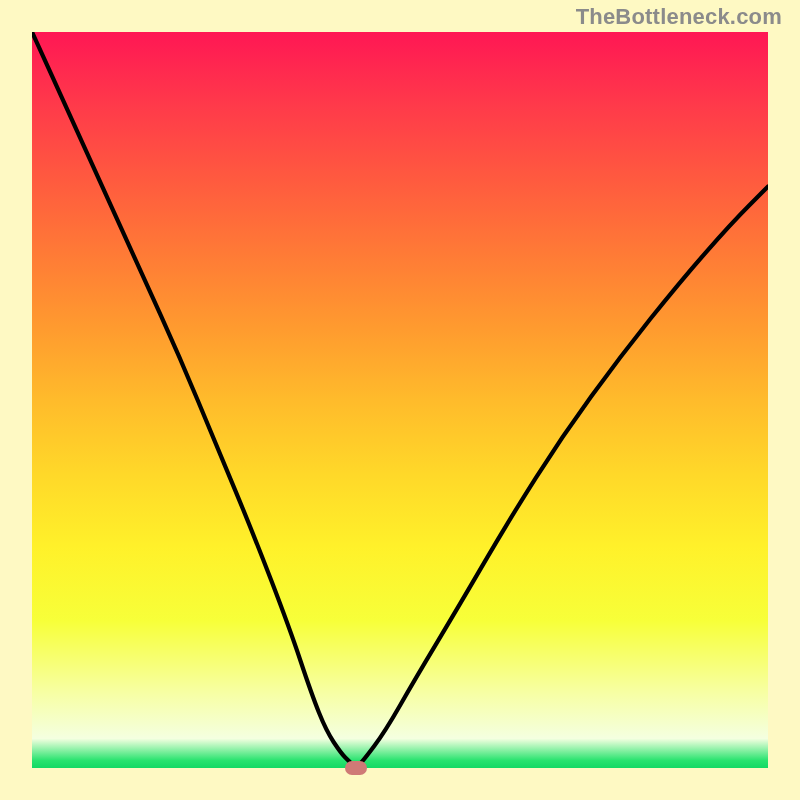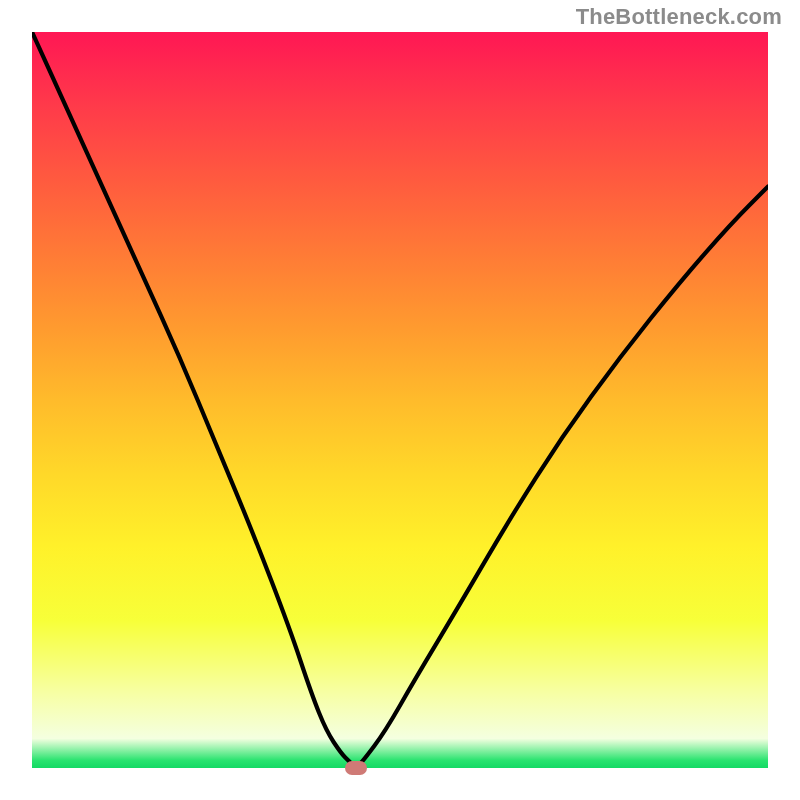--- a/index.html
+++ b/index.html
@@ -9,21 +9,21 @@
     height: 800px;
     background: #000;
     overflow: hidden;
   }
   .frame {
     position: absolute;
     left: 0;
     top: 0;
     width: 800px;
     height: 800px;
-    background: #ffffff;
+    background: #fef9c3;
   }
   .watermark {
     position: absolute;
     top: 4px;
     right: 18px;
     font-family: Arial, Helvetica, sans-serif;
     font-size: 22px;
     font-weight: 600;
     color: #8b8b8b;
     letter-spacing: 0.2px;

